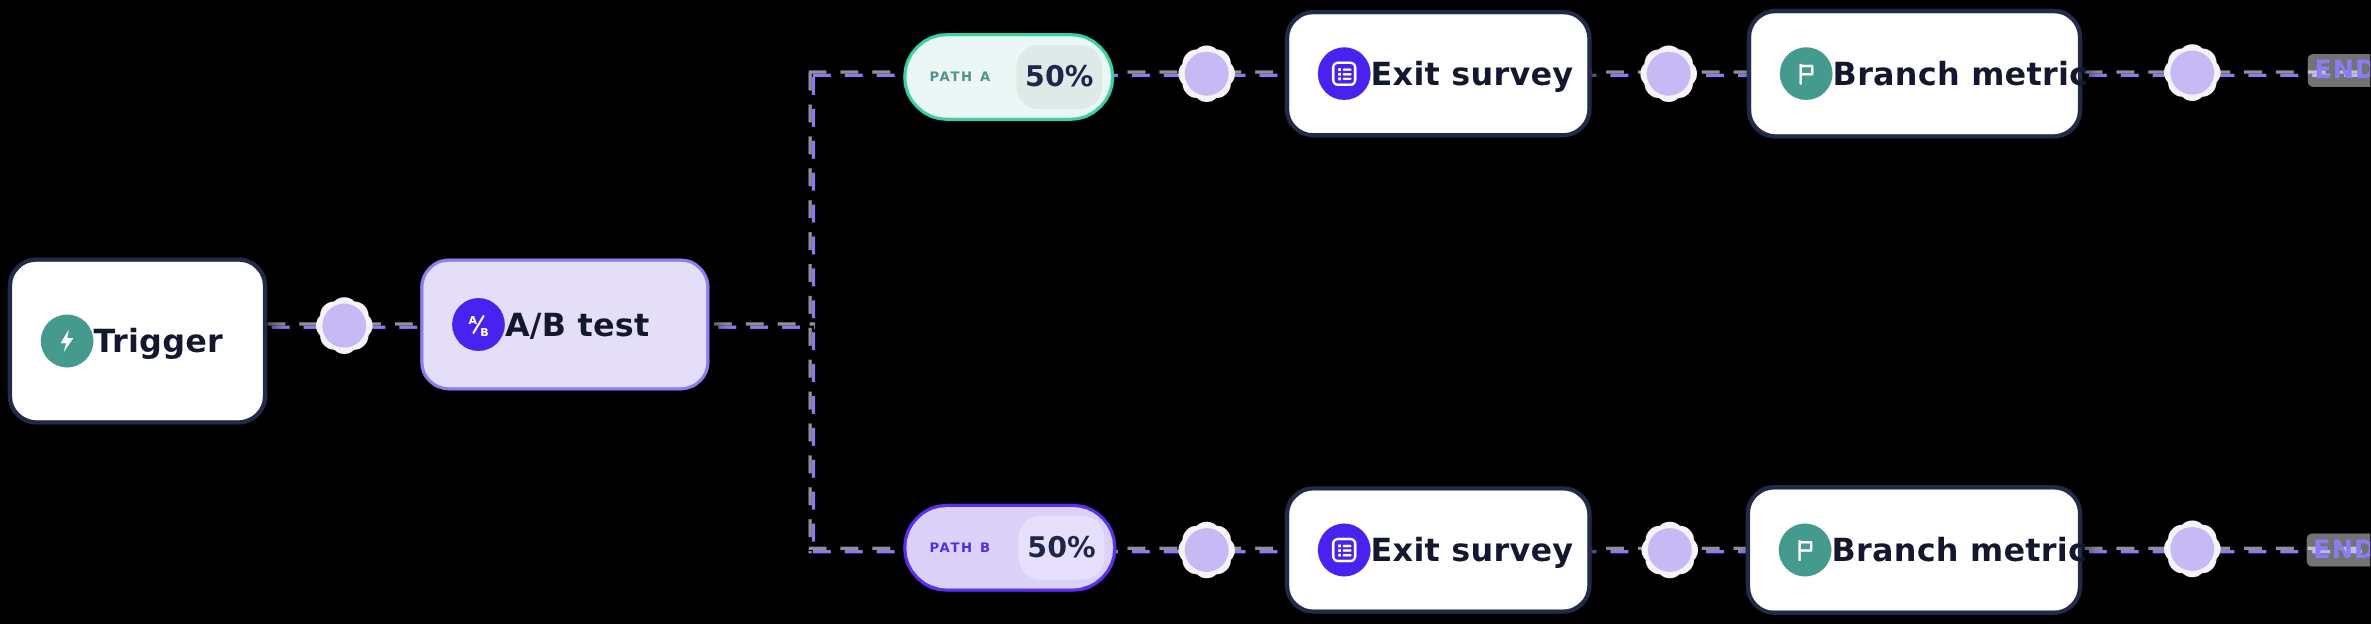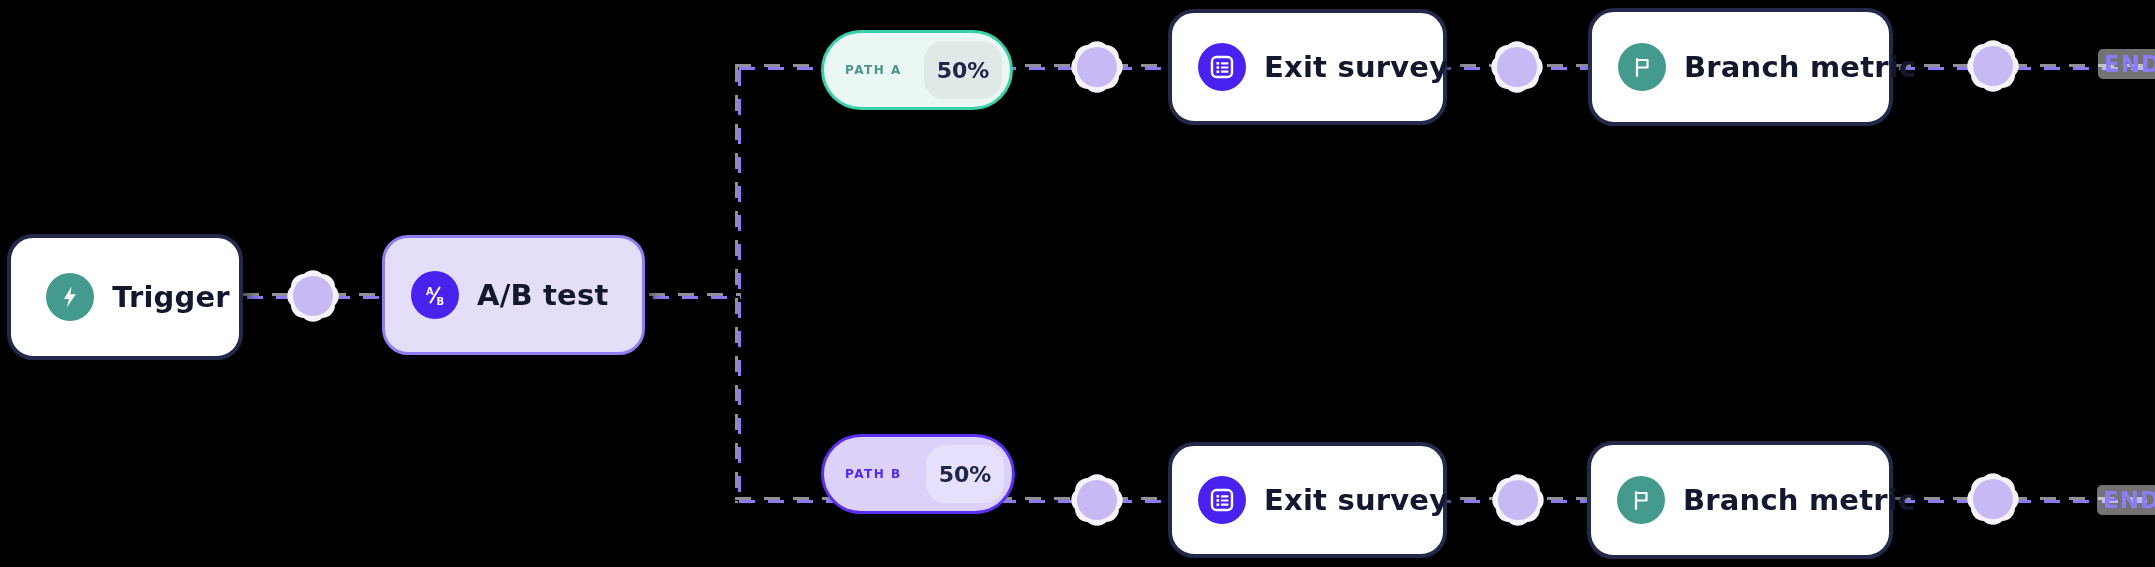--- a/index.html
+++ b/index.html
@@ -22,40 +22,40 @@
     background-position:0px 0px,3px 4px;
     background-repeat:repeat-y;}
 
   
   .dot{position:absolute;width:56px;height:56px;z-index:3;cursor:pointer;}
   .dot .halo{position:absolute;inset:6px;background:#f5f3f9;border-radius:13px;}
   .dot .halo.r45{transform:rotate(45deg);}
   .dot .core{position:absolute;inset:8px;background:#c6b9f4;border-radius:50%;}
 
   
-  .node{position:absolute;display:flex;align-items:center;gap:18px;box-sizing:border-box;
+  .node{position:absolute;display:flex;align-items:center;box-sizing:border-box;
     background:#fff;border:4px solid #232949;border-radius:26px;padding-left:26px;z-index:4;
     box-shadow:6px 8px 14px rgba(0,0,0,.55);cursor:pointer;}
   .node.ab{background:#e4def9;border:3px solid #8e7cf0;}
   .icon-circle{width:48px;height:48px;border-radius:50%;display:flex;align-items:center;
     justify-content:center;flex:0 0 auto;}
   .teal{background:#449a8c;}
   .indigo{background:#4a22ef;}
   .title{font-weight:bold;font-size:29px;color:#14182f;letter-spacing:.2px;white-space:nowrap;}
 
   
   .pill{position:absolute;display:flex;align-items:center;box-sizing:border-box;z-index:4;
     border-radius:42px;padding:0 8px 0 21px;cursor:pointer;}
   .pill.a{background:#eaf7f4;border:3px solid #38d0a6;}
   .pill.b{background:#dcd2f9;border:3px solid #5b2ff2;}
   .plabel{font-size:12px;font-weight:bold;letter-spacing:1.5px;white-space:nowrap;}
   .pill.a .plabel{color:#4f948a;}
   .pill.b .plabel{color:#5329ee;}
   .badge{margin-left:auto;width:78px;height:58px;border-radius:20px;display:flex;align-items:center;
-    justify-content:center;font-size:22px;font-weight:bold;color:#20264a;}
+    justify-content:center;font-size:26px;font-weight:bold;color:#20264a;}
   .pill.a .badge{background:#dfe9e7;}
   .pill.b .badge{background:#e7e0fc;}
 
   
   .end-tag{position:absolute;height:30px;width:80px;box-sizing:border-box;display:flex;align-items:center;
     padding-left:6px;background:rgba(255,255,255,.45);border-radius:5px;z-index:4;
     font-size:23px;font-weight:bold;letter-spacing:1px;color:#8a7cf2;}
 </style>
 </head>
 <body>
@@ -96,21 +96,21 @@
     <span class="halo"></span>
       <span class="halo r45"></span>
       <span class="core"></span>
   </div>
   <div class="dot" style="left:1965px;top:471px;">
     <span class="halo"></span>
       <span class="halo r45"></span>
       <span class="core"></span>
   </div>
 
-  <div class="node" style="left:7px;top:234px;width:236px;height:126px;justify-content:center;">
+  <div class="node" style="left:7px;top:234px;width:236px;height:152px;">
     <span class="icon-circle teal">
       <svg width="26" height="26" viewBox="0 0 26 26">
           <path d="M14.5 2.5 L7 15 h5 l-2.2 8.5 L18.8 10.2 h-5.4 Z" fill="#fff"></path>
         </svg>
     </span>
     <span class="title">Trigger</span>
   </div>
 
   <div class="node ab" style="left:382px;top:235px;width:263px;height:120px;">
     <span class="icon-circle indigo">
@@ -150,21 +150,21 @@
         <path d="M8 6 H18.5 V13.5 H8" fill="none" stroke="#fff" stroke-width="2.2" stroke-linejoin="round"></path>
       </svg>
     </span>
     <span class="title">Branch metric</span>
   </div>
 
   <div class="end-tag" style="left:2098px;top:49px;">
     <span>END</span>
   </div>
 
-  <div class="pill b" style="left:821px;top:434px;width:194px;height:80px;">
+  <div class="pill b" style="left:821px;top:458px;width:194px;height:80px;">
     <span class="plabel">PATH B</span>
     <span class="badge">50%</span>
   </div>
 
   <div class="node" style="left:1168px;top:442px;width:279px;height:116px;">
     <span class="icon-circle indigo">
       <svg width="26" height="26" viewBox="0 0 26 26">
         <rect x="3" y="3" width="20" height="20" rx="4.5" fill="none" stroke="#fff" stroke-width="2.4"></rect>
         <rect x="7.5" y="8" width="2.6" height="2.6" fill="#fff"></rect>
         <rect x="7.5" y="12.2" width="2.6" height="2.6" fill="#fff"></rect>

